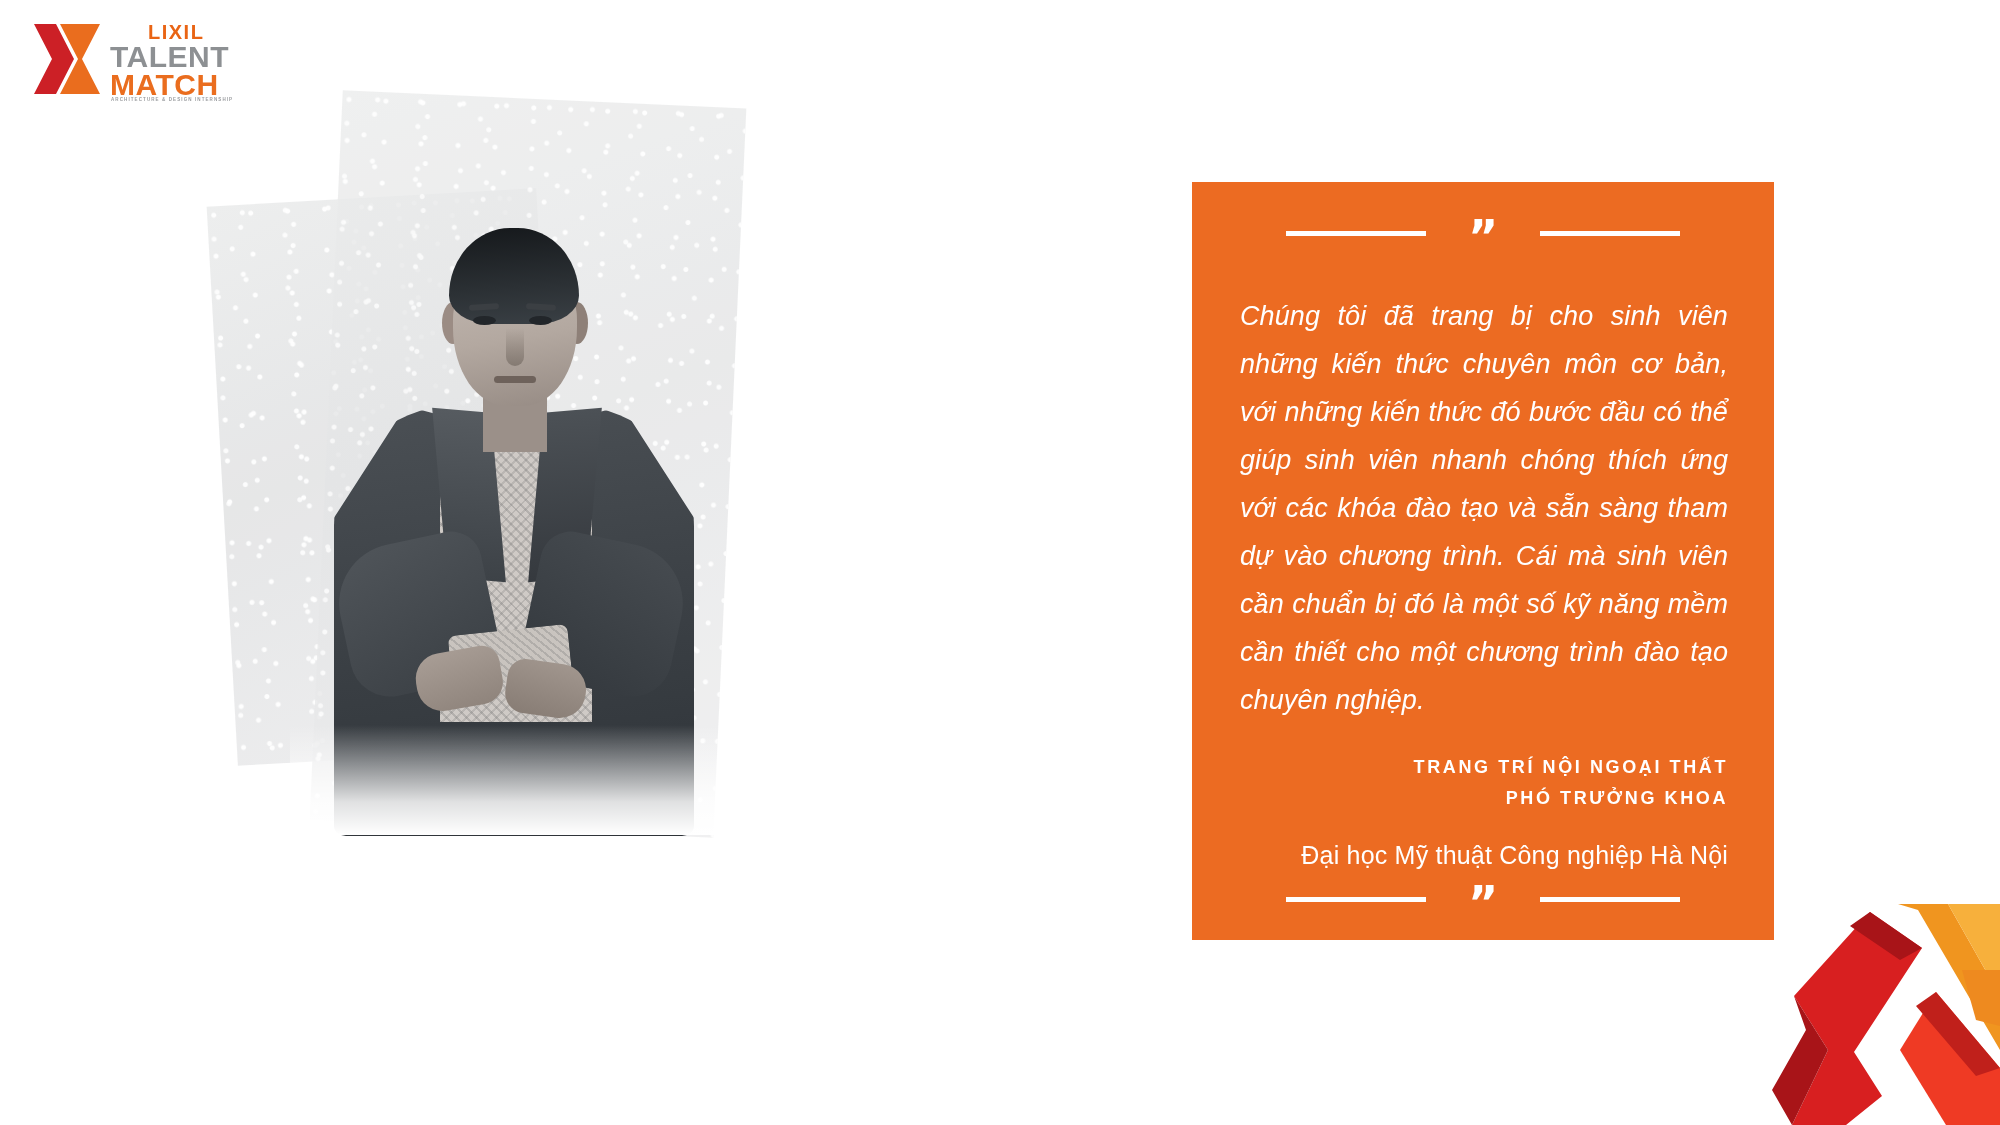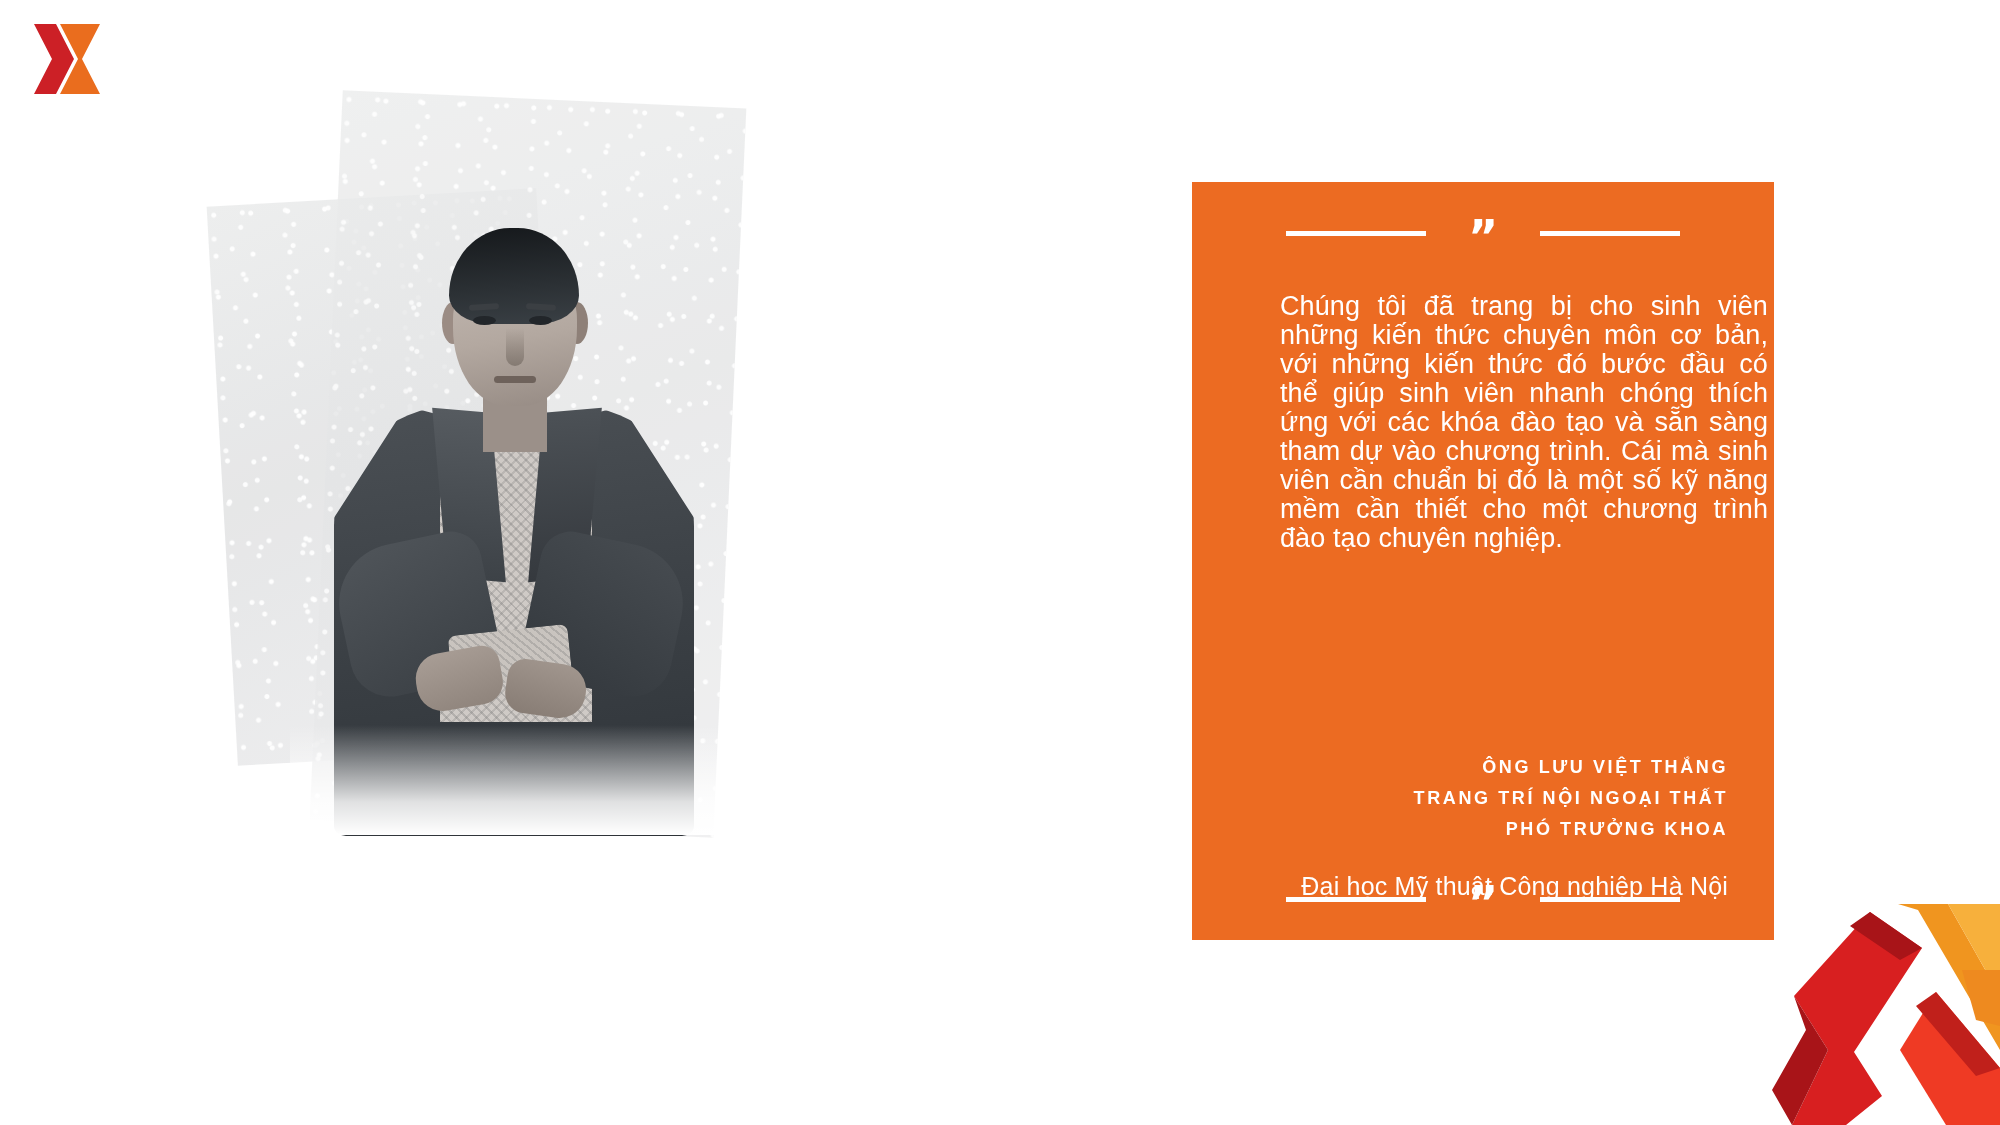--- a/index.html
+++ b/index.html
@@ -155,24 +155,23 @@
   .rule-row.top{top:38px;}
   .rule-row.bottom{bottom:28px;}
   .rule{width:140px;height:5px;background:#ffffff;}
   .qmark{
     color:#ffffff;font-size:46px;line-height:0;
     font-family:"DejaVu Sans",sans-serif;font-weight:bold;
     position:relative;top:4px;
   }
   .quote-body{
     position:absolute;left:48px;top:110px;width:488px;
-    color:#ffffff;font-size:27px;line-height:29px;
+    color:#ffffff;font-style:italic;font-size:27px;line-height:48px;
     text-align:justify;text-justify:inter-word;
     letter-spacing:.1px;
-    margin-left:40px;
   }
   .attribution{
     position:absolute;left:48px;top:570px;width:488px;
     text-align:right;color:#ffffff;
   }
   .attrib-line{
     font-size:18px;font-weight:bold;letter-spacing:2.6px;line-height:31px;
     white-space:nowrap;
   }
   .attrib-org{
@@ -186,20 +185,26 @@
 </style>
 </head>
 <body>
 
 <div class="logo">
   <div class="logo-x">
     <svg width="66" height="74" viewBox="0 0 66 74">
       <polygon points="0,2 22,2 40,37 22,72 0,72 18,37" fill="#cc2026"></polygon>
       <polygon points="26,2 48,2 66,2 48,37 66,72 44,72 26,72 44,37" fill="#ea6d1e"></polygon>
     </svg>
+  </div>
+  <div class="logo-word">
+    <div class="logo-lixil">LIXIL</div>
+    <div class="logo-talent">TALENT</div>
+    <div class="logo-match">MATCH</div>
+    <div class="logo-tag">ARCHITECTURE &amp; DESIGN INTERNSHIP</div>
   </div>
 </div>
 
 <div class="photo-area">
   <div class="paper paper-back"></div>
   <div class="paper paper-front"></div>
 
   <div class="portrait">
     <div class="pt-jacket"></div>
     <div class="pt-shirt"></div>
@@ -229,21 +234,20 @@
 
   <div class="rule-row top">
     <span class="rule"></span>
     <span class="qmark">”</span>
     <span class="rule"></span>
   </div>
 
   <div class="quote-body">Chúng tôi đã trang bị cho sinh viên những kiến thức chuyên môn cơ bản, với những kiến thức đó bước đầu có thể giúp sinh viên nhanh chóng thích ứng với các khóa đào tạo và sẵn sàng tham dự vào chương trình. Cái mà sinh viên cần chuẩn bị đó là một số kỹ năng mềm cần thiết cho một chương trình đào tạo chuyên nghiệp.</div>
 
   <div class="attribution">
-    <div class="attrib-line">ÔNG LƯU VIỆT THẮNG</div>
     <div class="attrib-line">TRANG TRÍ NỘI NGOẠI THẤT</div>
     <div class="attrib-line">PHÓ TRƯỞNG KHOA</div>
     <div class="attrib-org">Đại học Mỹ thuật Công nghiệp Hà Nội</div>
   </div>
 
   <div class="rule-row bottom">
     <span class="rule"></span>
     <span class="qmark">”</span>
     <span class="rule"></span>
   </div>

